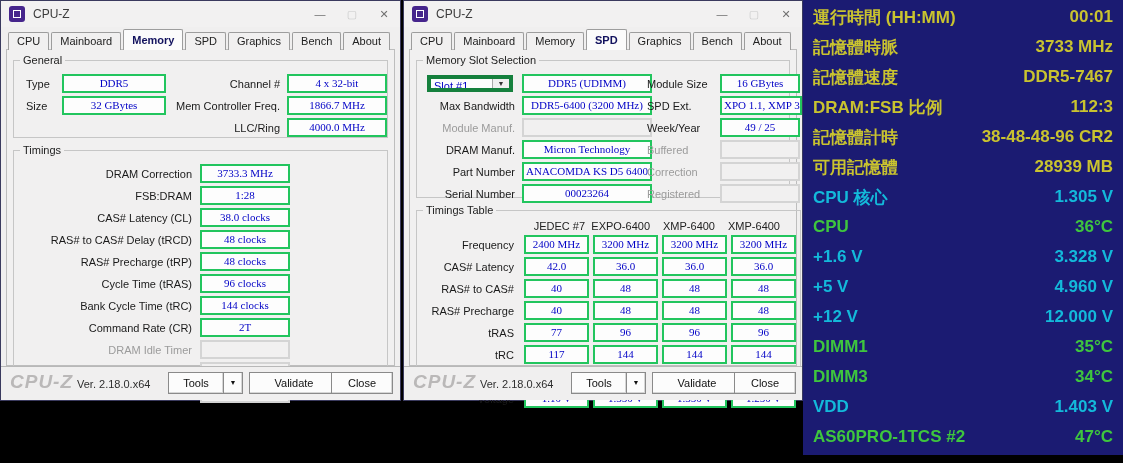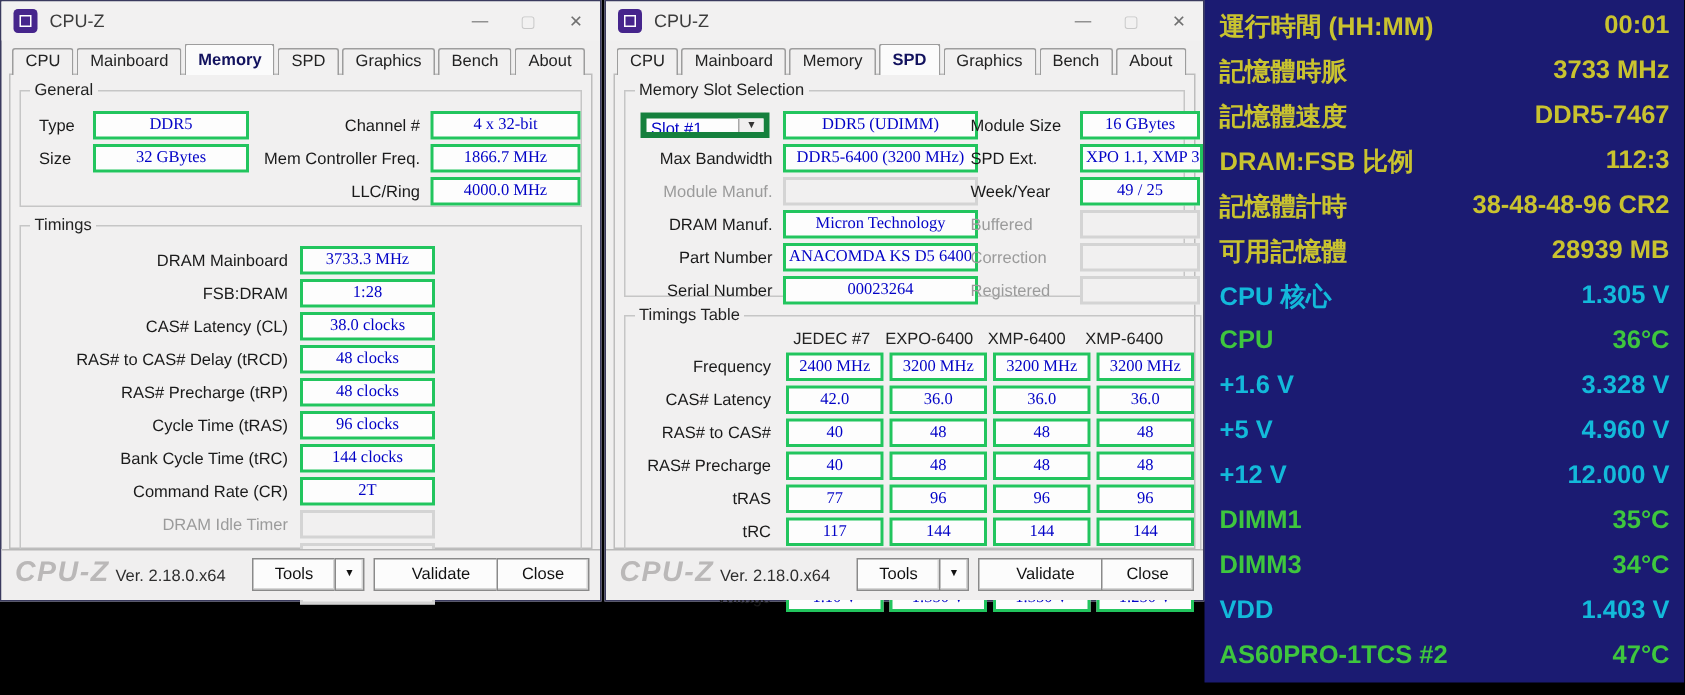--- a/index.html
+++ b/index.html
@@ -62,21 +62,21 @@
   .slot-right .fld{width:76px;}
   .combo{display:flex;width:86px;height:17px;border:4px solid #15803d;background:#fdfdfd;box-sizing:border-box;margin-right:9px;}
   .combo-text{flex:1;font-size:11px;color:#0202c6;line-height:15px;padding-left:3px;overflow:hidden;}
   .combo-arrow{width:16px;background:#f0efef;border-left:1px solid #a8a8a8;font-size:7px;color:#333;
                display:flex;align-items:center;justify-content:center;}
 
   
   #spd-timings-group{height:176px;margin-top:6px;}
   .tt-head{display:flex;margin:2px 0 3px 0;}
   .tt-spacer{width:99px;}
-  .tt-col{width:61px;margin-left:4px;font-size:11px;color:#222;text-align:center;white-space:nowrap;}
+  .tt-col{width:61px;margin-left:4px;font-size:11px;color:#222;text-align:right;white-space:nowrap;}
   .tt-rows .rlabel{width:93px;text-align:right;padding-right:6px;}
   .tt-rows .cell{width:61px;margin-left:4px;}
 
   
   .statusbar{position:absolute;left:0;right:0;bottom:0;height:33px;border-top:1px solid #b8b8b8;background:#f0efef;}
   .logo{position:absolute;left:9px;top:4px;font-size:19px;font-weight:bold;font-style:italic;color:#bab8b8;letter-spacing:1px;}
   .version{position:absolute;left:76px;top:11px;font-size:11px;color:#2e2e2e;}
   .btn{position:absolute;top:5px;height:22px;background:#fcfcfc;border:1px solid #8a8a8a;
        font-size:11px;color:#111;text-align:center;line-height:20px;box-sizing:border-box;
        box-shadow:inset -1px -1px 0 #d6d6d6;}
@@ -152,21 +152,21 @@
               <span class="fld">4000.0 MHz</span>
             </div>
           </div>
       </fieldset>
 
       <fieldset class="group" id="timings-group">
         <legend>Timings</legend>
         <div class="tim-rows">
 
             <div class="row">
-              <span class="rlabel">DRAM Mainboard</span>
+              <span class="rlabel">DRAM Correction</span>
               <span class="fld">3733.3 MHz</span>
             </div>
 
             <div class="row">
               <span class="rlabel">FSB:DRAM</span>
               <span class="fld">1:28</span>
             </div>
 
             <div class="row">
               <span class="rlabel">CAS# Latency (CL)</span>

